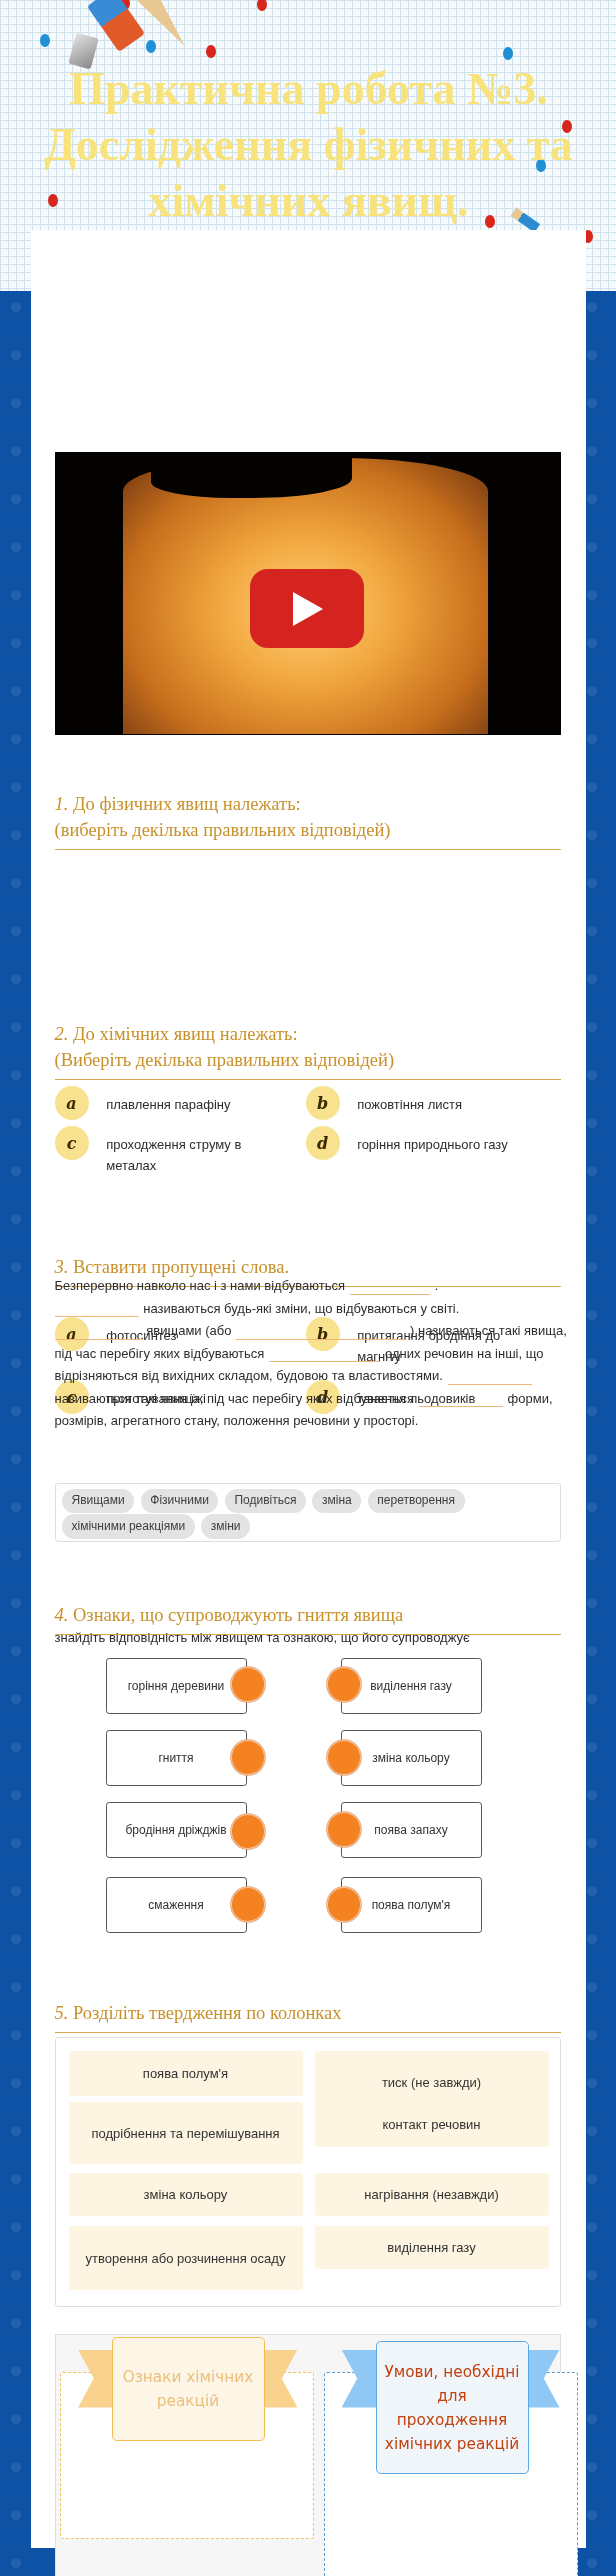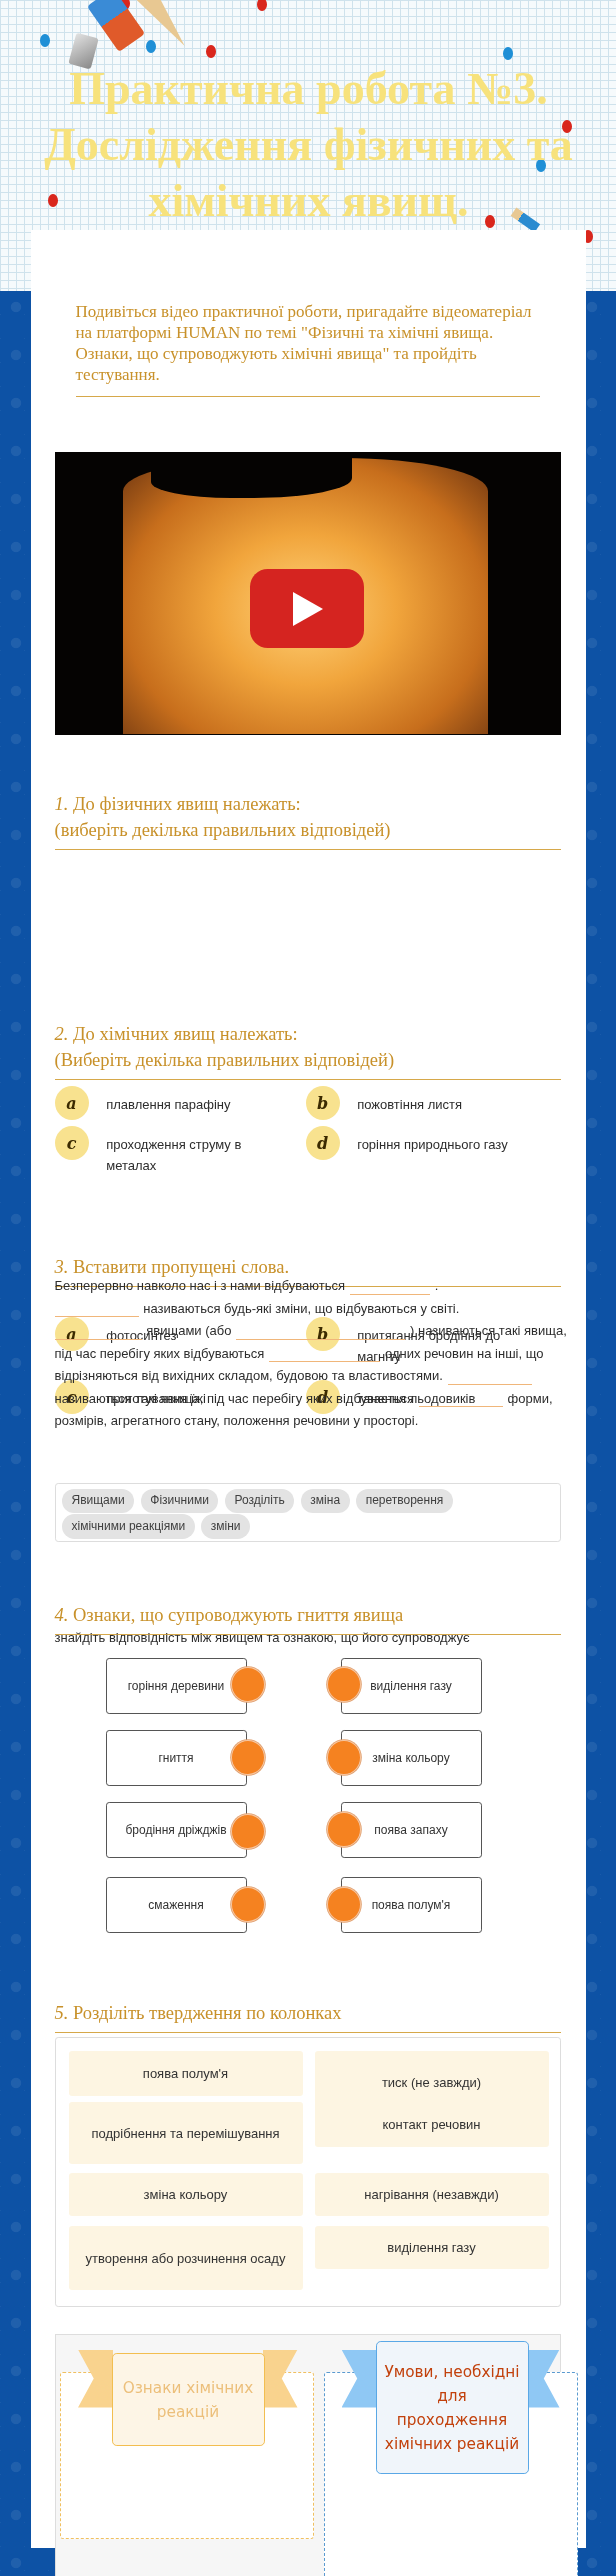--- a/index.html
+++ b/index.html
@@ -186,21 +186,20 @@
   <div class="eraser"></div>
   <div class="ruler"></div>
   <div class="pencil"></div>
   <h1 class="page-title">Практична робота №3. Дослідження фізичних та хімічних явищ.</h1>
 </div>
 
 <div class="blue-bg"></div>
 
 <div class="card">
 
-  <div class="intro">Подивіться відео практичної роботи, пригадайте відеоматеріал на платформі HUMAN по темі "Фізичні та хімічні явища. Ознаки, що супроводжують хімічні явища" та пройдіть тестування.</div>
 
   <div class="video">
     <div class="candle"></div>
     <div class="candle-top"></div>
     <div class="play-button">
         <div class="tri"></div>
       </div>
   </div>
 
   <div class="q-title" style="top:546px">
@@ -249,21 +248,21 @@
     <span class="num">3.</span><span> Вставити пропущені слова.</span>
   </div>
   <div class="fill-text" style="top:1045px">
     <span>Безперервно навколо нас і з нами відбуваються</span><span class="blank" style="width:80px"></span><span>.</span><br>
     <span class="blank" style="width:84px;margin-left:0"></span><span>називаються будь-які зміни, що відбуваються у світі.</span><br>
     <span class="blank" style="width:87px;margin-left:0"></span><span>явищами (або</span><span class="blank" style="width:169px"></span><span>) називаються такі явища, під час перебігу яких відбуваються</span><span class="blank" style="width:111px"></span><span>одних речовин на інші, що відрізняються від вихідних складом, будовою та властивостями.</span><span class="blank" style="width:84px"></span><span>називаються такі явища, під час перебігу яких відбувається</span><span class="blank" style="width:84px"></span><span>форми, розмірів, агрегатного стану, положення речовини у просторі.</span>
   </div>
   <div class="word-bank" style="top:1253px">
     <span class="chip">Явищами</span>
     <span class="chip">Фізичними</span>
-    <span class="chip">Розділіть</span>
+    <span class="chip">Подивіться</span>
     <span class="chip">зміна</span>
     <span class="chip">перетворення</span>
     <span class="chip">хімічними реакціями</span>
     <span class="chip">зміни</span>
   </div>
 
   <div class="q-title" style="top:1357px">
     <span class="num">4.</span><span> Ознаки, що супроводжують гниття явища</span>
   </div>
   <div class="match-instr" style="top:1399px">знайдіть відповідність між явищем та ознакою, що його супроводжує</div>
@@ -316,21 +315,21 @@
     <div class="sort-item" style="left:259px;top:135px;height:43px">нагрівання (незавжди)</div>
     <div class="sort-item" style="left:13px;top:188px;height:64px">утворення або розчинення осаду</div>
     <div class="sort-item" style="left:259px;top:188px;height:43px">виділення газу</div>
   </div>
 
   <div class="cols-area" style="top:2104px;height:255px">
 
     <div class="drop-zone orange" style="left:4.8px;top:37px;width:254px;height:167px"></div>
     <div class="ribbon-tail left" style="left:22.5px;top:14.5px;background:#f9d38e"></div>
     <div class="ribbon-tail right" style="left:207px;top:14.5px;background:#f9d38e"></div>
-    <div class="col-header orange" style="left:56px;top:18px;width:153px;height:93px">
+    <div class="col-header orange" style="left:56px;top:2px;width:153px;height:104px">
       <span>Ознаки хімічних реакцій</span>
     </div>
 
     <div class="drop-zone blue" style="left:268px;top:37px;width:254px;height:209px"></div>
     <div class="ribbon-tail left" style="left:286px;top:14.5px;background:#8fc8f4"></div>
     <div class="ribbon-tail right" style="left:469px;top:14.5px;background:#8fc8f4"></div>
     <div class="col-header blue" style="left:320px;top:6.4px;width:153px;height:133px">
       <span>Умови, необхідні для проходження хімічних реакцій</span>
     </div>
   </div>

